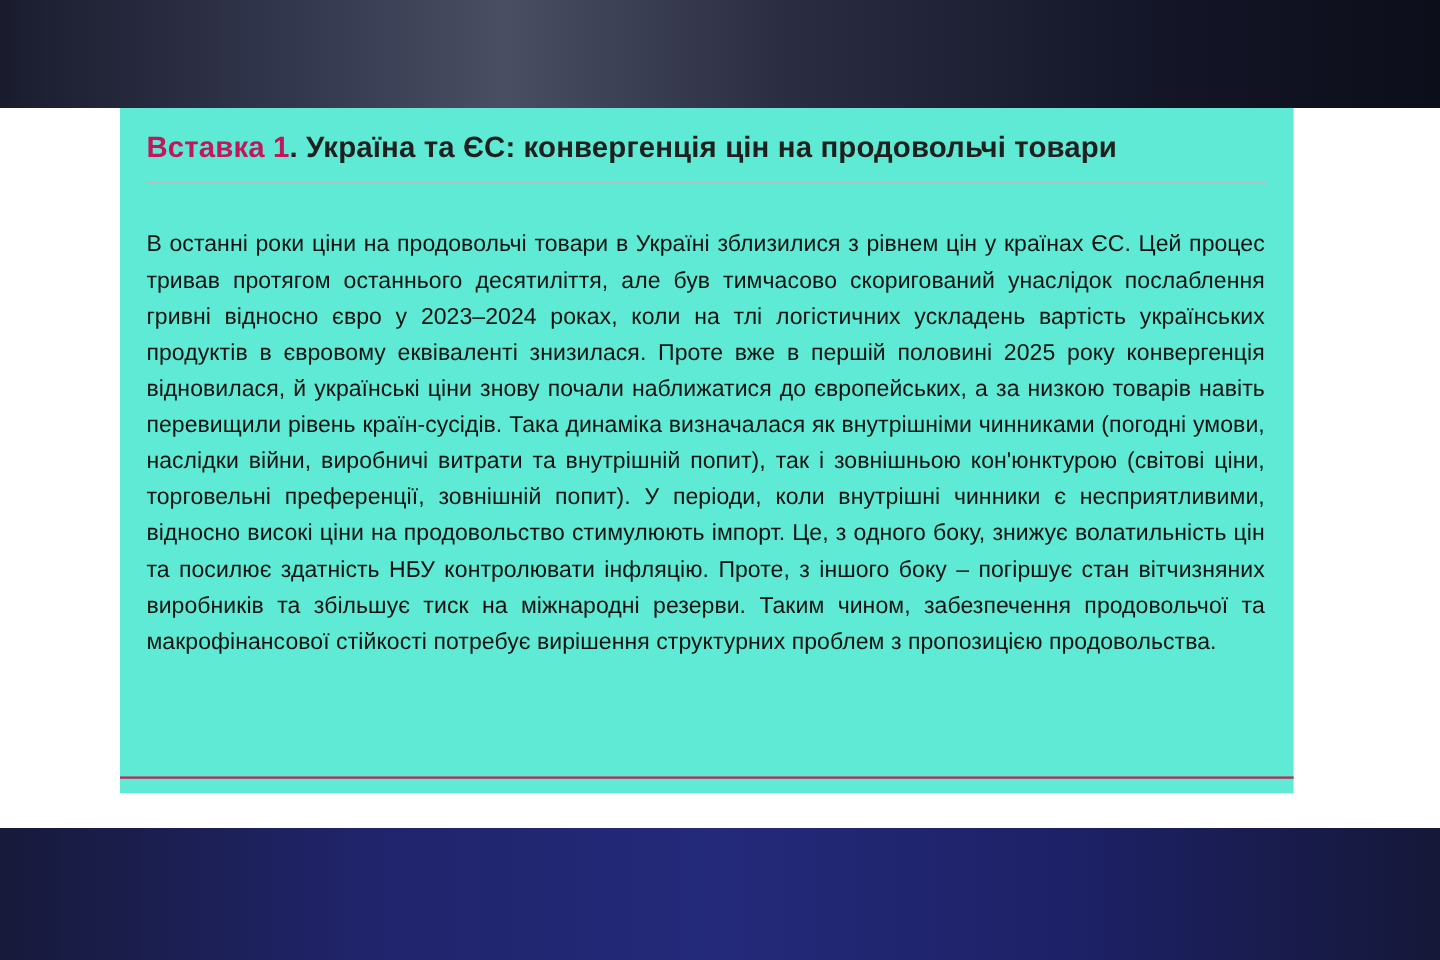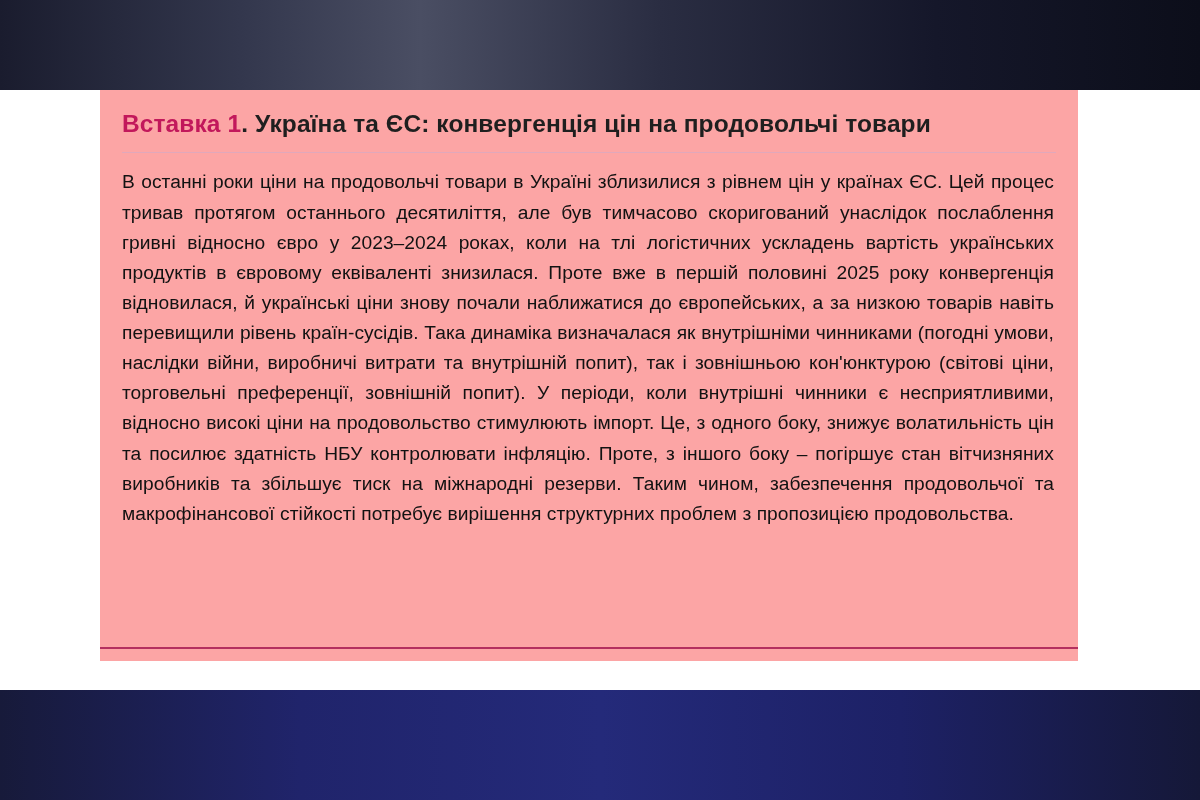--- a/index.html
+++ b/index.html
@@ -38,21 +38,21 @@
     width: 1200px;
     height: 600px;
     background: #ffffff;
   }
   .box {
     position: absolute;
     top: 0px;
     left: 100px;
     width: 978px;
     height: 571px;
-    background: #fca5a5;
+    background: #5eead4;
     padding: 0;
   }
   .box-inner {
     padding: 18px 22px 10px 22px;
   }
   .box-title {
     font-size: 24.5px;
     font-weight: bold;
     color: #1f1f1f;
     line-height: 1.28;
@@ -62,21 +62,21 @@
   .box-title .lead {
     color: #c2185b;
   }
   .title-rule {
     margin: 13px 0 0 0;
     height: 1px;
     background: #e0a8bb;
     width: 100%;
   }
   .body-text {
-    margin-top: 14px;
+    margin-top: 36px;
     font-size: 19.2px;
     line-height: 1.57;
     color: #121212;
     text-align: justify;
     text-justify: inter-word;
     letter-spacing: 0.05px;
     padding-right: 2px;
   }
   .bottom-rule {
     position: absolute;

